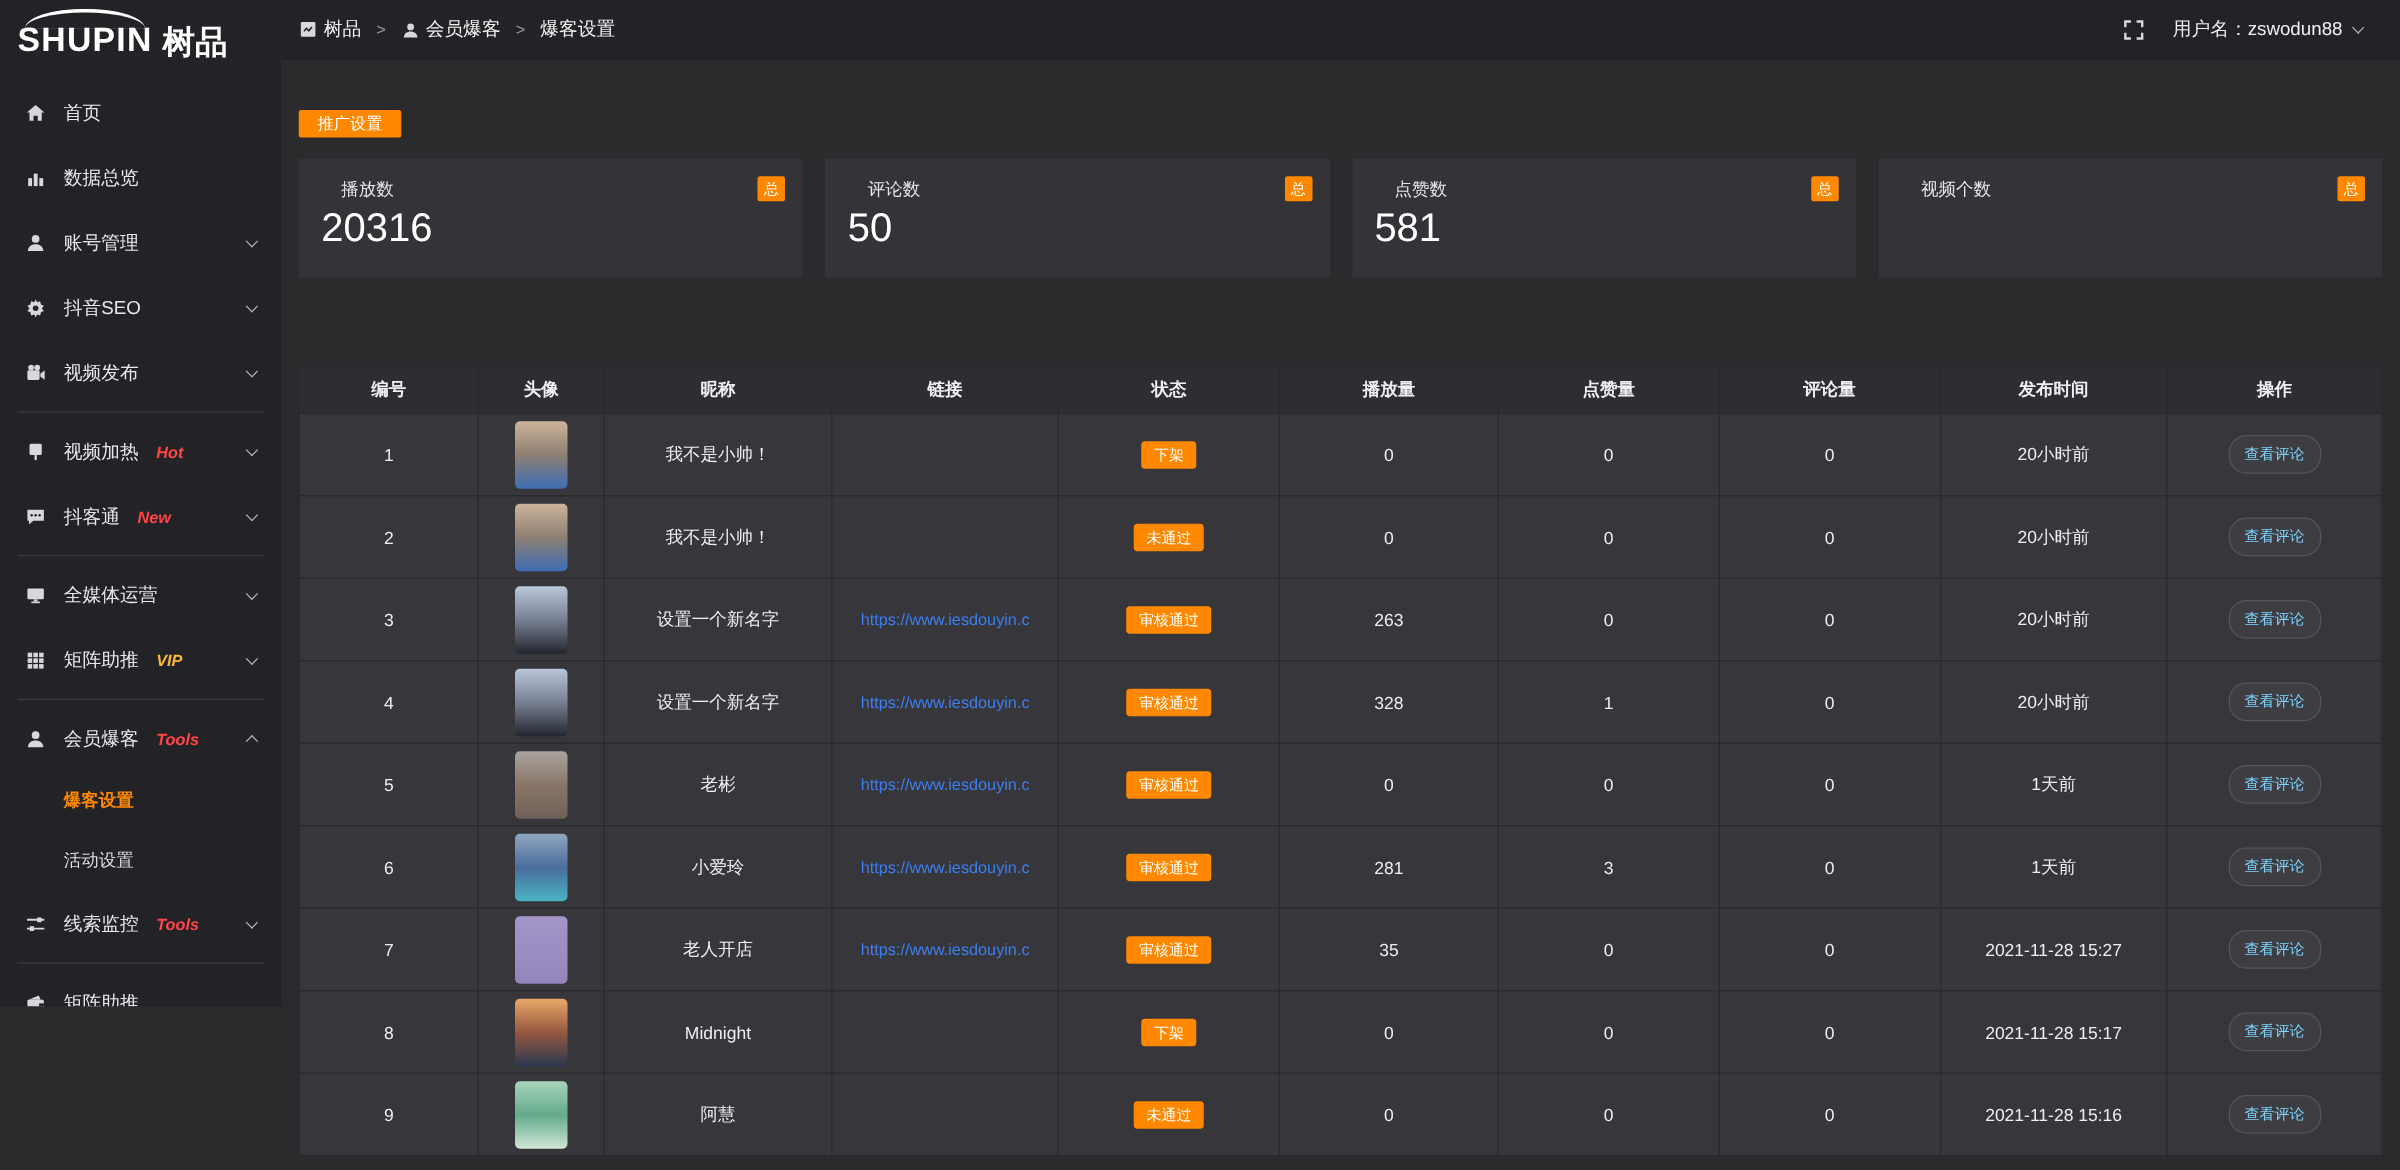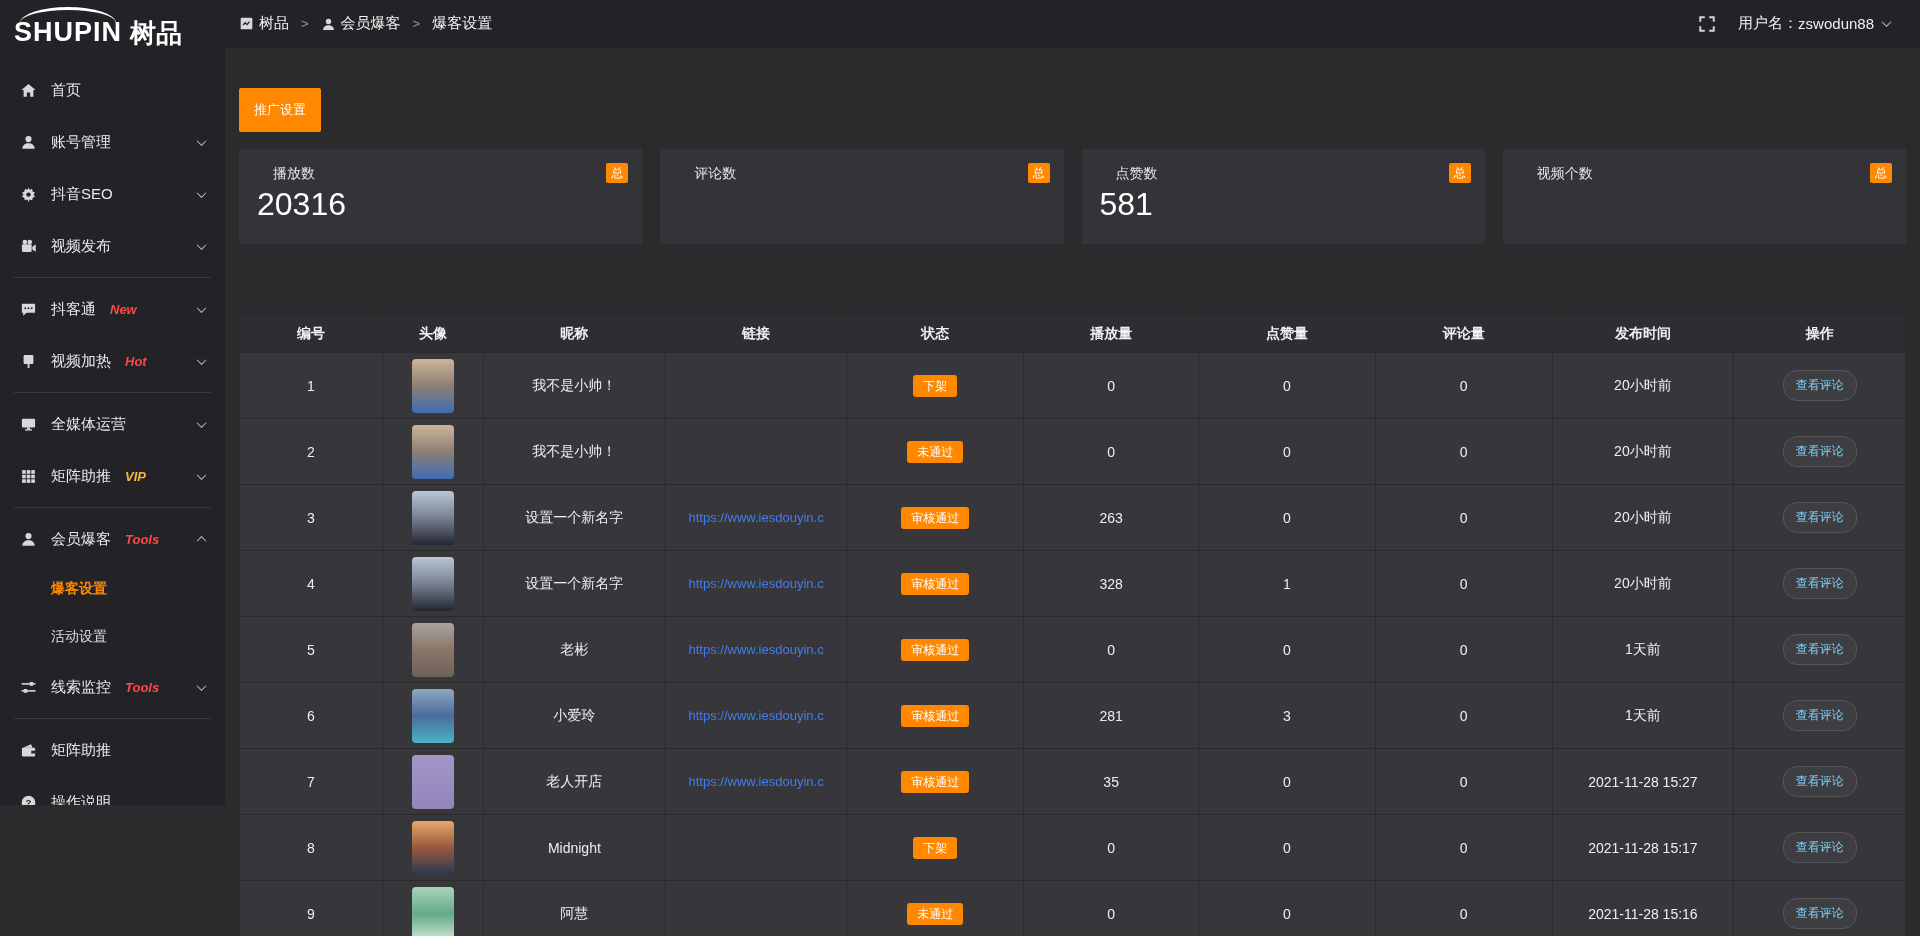--- a/index.html
+++ b/index.html
@@ -32,21 +32,21 @@
   .crumbs{display:flex;align-items:center;font-size:15px;}
   .crumb{display:flex;align-items:center;cursor:pointer;color:#f2f2f2;}
   .crumb .ico{width:15px;height:15px;margin-right:5px;display:inline-flex;}
   .crumb-sep{color:#9a9a9e;margin:0 12px;font-size:13px;}
   .top-right{margin-left:auto;display:flex;align-items:center;gap:22px;font-size:15px;}
   .fs-btn{width:18px;height:18px;display:inline-flex;cursor:pointer;}
   .userbox{display:flex;align-items:center;cursor:pointer;}
   .userbox .chev{margin-left:9px;}
   
   .content{flex:1;padding:40px 14px 0 14px;overflow:hidden;}
-  .promo-btn{display:inline-block;background:var(--orange);color:#fff;border:none;font-size:13px;padding:13px 15px;border-radius:2px;cursor:pointer;font-family:inherit;}
+  .promo-btn{display:inline-block;background:var(--orange);color:#fff;border:none;font-size:13px;padding:2px 15px;border-radius:2px;cursor:pointer;font-family:inherit;}
   .cards{display:flex;gap:18px;margin-top:17px;}
   .card{flex:1;background:var(--card);height:95px;padding:16px 18px;position:relative;}
   .card .clabel{font-size:14px;color:#e6e6e8;margin-left:16px;}
   .card .cvalue{font-size:32px;color:#fff;margin-top:4px;line-height:1.1;}
   .card .cbadge{position:absolute;top:14px;right:14px;background:var(--orange);color:#fff;font-size:12px;padding:4px 5px;border-radius:2px;line-height:1;}
   .table-wrap{margin-top:70px;height:633px;overflow:hidden;}
   table{width:100%;border-collapse:collapse;table-layout:fixed;}
   th{background:var(--hdrbg);height:38px;font-size:14px;font-weight:bold;color:#f0f0f2;border:1px solid var(--cellline);}
   td{background:var(--rowbg);height:66px;text-align:center;font-size:14px;color:#ecec
 ee;border:1px solid var(--cellline);padding:0 4px;}
@@ -70,20 +70,32 @@
           <svg viewBox="0 0 16 16" width="17" height="17">
             <path d="M8 1.8L14.6 7.6H12.6V13.8H9.6V9.9H6.4V13.8H3.4V7.6H1.4Z" fill="#d8d8da"></path>
           </svg>
         </span>
         <span class="lbl">首页</span>
       </div>
       <div class="side-item">
         <span class="ico">
           <svg viewBox="0 0 16 16" width="17" height="17">
             <g fill="#d8d8da">
+              <rect x="2.4" y="8" width="2.9" height="6"></rect>
+              <rect x="6.6" y="4.6" width="2.9" height="9.4"></rect>
+              <rect x="10.8" y="8" width="2.9" height="6"></rect>
+            </g>
+          </svg>
+        </span>
+        <span class="lbl">数据总览</span>
+      </div>
+      <div class="side-item">
+        <span class="ico">
+          <svg viewBox="0 0 16 16" width="17" height="17">
+            <g fill="#d8d8da">
               <circle cx="8" cy="4.8" r="2.9"></circle>
               <path d="M2.2 13.9c0-3.2 2.6-5.1 5.8-5.1s5.8 1.9 5.8 5.1z"></path>
             </g>
           </svg>
         </span>
         <span class="lbl">账号管理</span>
         <span class="chev down"></span>
       </div>
       <div class="side-item">
         <span class="ico">
@@ -103,46 +115,46 @@
               <circle cx="9.2" cy="3.8" r="2.2"></circle>
               <rect x="1.8" y="5.9" width="9.2" height="7.2" rx="1"></rect>
               <path d="M11.6 8.2l3.2-2.1v6.8l-3.2-2.1z"></path>
             </g>
           </svg>
         </span>
         <span class="lbl">视频发布</span>
         <span class="chev down"></span>
       </div>
       <div class="divider"></div>
+      <div class="side-item">
+        <span class="ico">
+          <svg viewBox="0 0 16 16" width="17" height="17">
+            <g fill="#d8d8da">
+              <rect x="3.4" y="1.8" width="9.2" height="8.6" rx="1.2"></rect>
+              <rect x="7.2" y="10.4" width="1.7" height="3.8"></rect>
+            </g>
+          </svg>
+        </span>
+        <span class="lbl">视频加热</span>
+        <span class="tag" style="color:#ff4545">Hot</span>
+        <span class="chev down"></span>
+      </div>
       <div class="side-item">
         <span class="ico">
           <svg viewBox="0 0 16 16" width="17" height="17">
             <path d="M1.8 2.6h12.4v8.4H6.2L3 13.8v-2.8H1.8z" fill="#d8d8da"></path>
             <g fill="#232327">
               <circle cx="5" cy="6.8" r=".9"></circle>
               <circle cx="8" cy="6.8" r=".9"></circle>
               <circle cx="11" cy="6.8" r=".9"></circle>
             </g>
           </svg>
         </span>
         <span class="lbl">抖客通</span>
         <span class="tag" style="color:#ff4545">New</span>
-        <span class="chev down"></span>
-      </div>
-      <div class="side-item">
-        <span class="ico">
-          <svg viewBox="0 0 16 16" width="17" height="17">
-            <g fill="#d8d8da">
-              <rect x="3.4" y="1.8" width="9.2" height="8.6" rx="1.2"></rect>
-              <rect x="7.2" y="10.4" width="1.7" height="3.8"></rect>
-            </g>
-          </svg>
-        </span>
-        <span class="lbl">视频加热</span>
-        <span class="tag" style="color:#ff4545">Hot</span>
         <span class="chev down"></span>
       </div>
       <div class="divider"></div>
       <div class="side-item">
         <span class="ico">
           <svg viewBox="0 0 16 16" width="17" height="17">
             <g fill="#d8d8da">
               <rect x="1.8" y="2.6" width="12.4" height="8.2" rx="1"></rect>
               <rect x="6.6" y="10.8" width="2.8" height="1.6"></rect>
               <rect x="4.8" y="12.4" width="6.4" height="1.3"></rect>
@@ -275,20 +287,21 @@
     <button class="promo-btn">推广设置</button>
 
     <div class="cards" id="cards">
         <div class="card">
           <div class="clabel">播放数</div>
     <div class="cvalue">20316</div>
     <span class="cbadge">总</span>
         </div>
         <div class="card">
           <div class="clabel">评论数</div>
+    <div class="cvalue">50</div>
     <span class="cbadge">总</span>
         </div>
         <div class="card">
           <div class="clabel">点赞数</div>
     <div class="cvalue">581</div>
     <span class="cbadge">总</span>
         </div>
         <div class="card">
           <div class="clabel">视频个数</div>
     <span class="cbadge">总</span>

